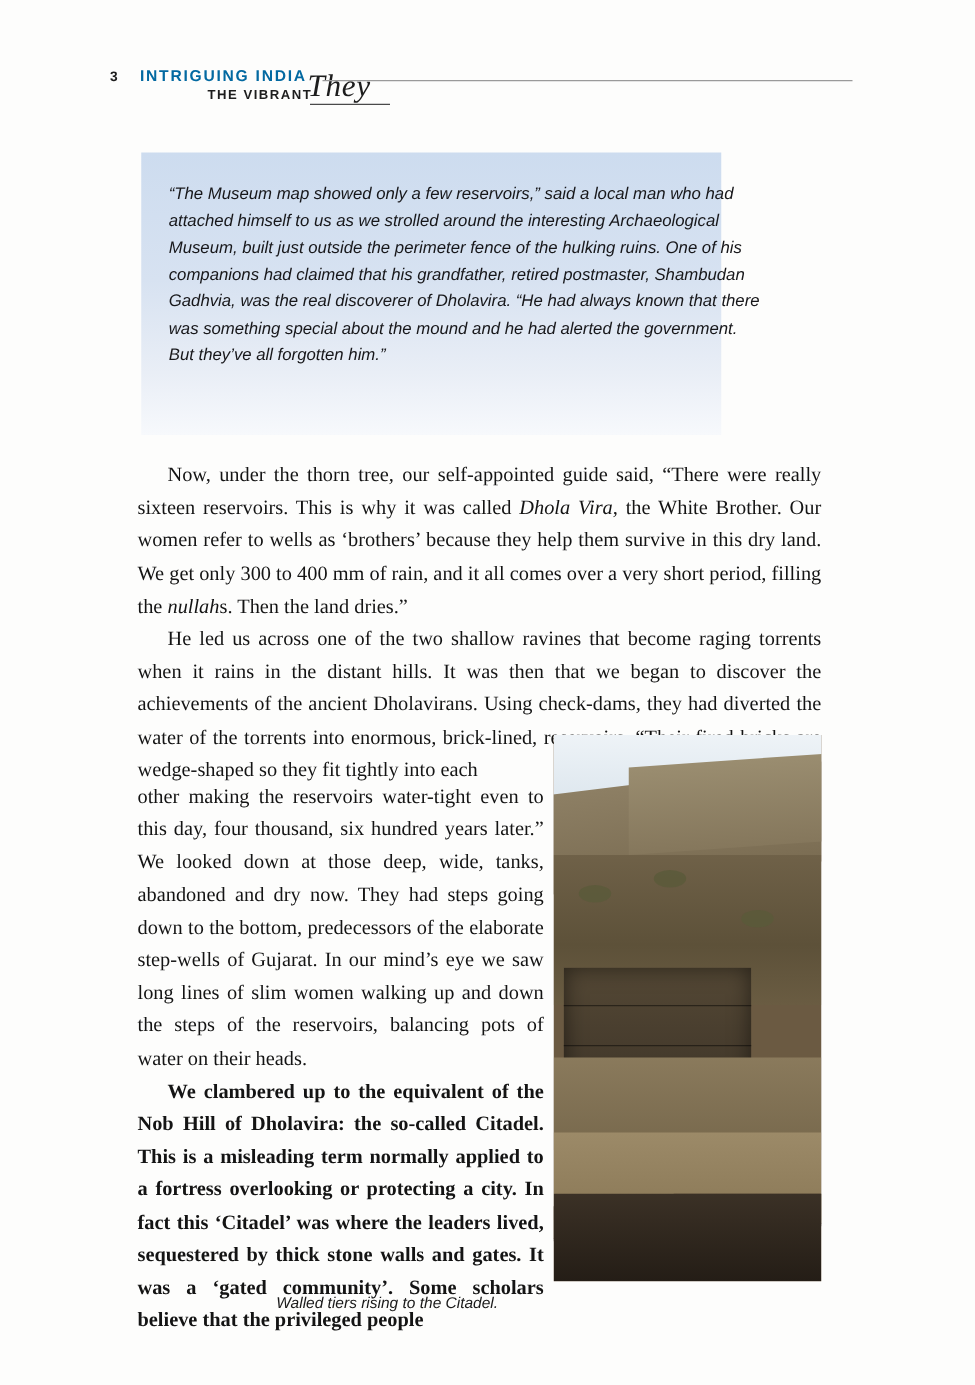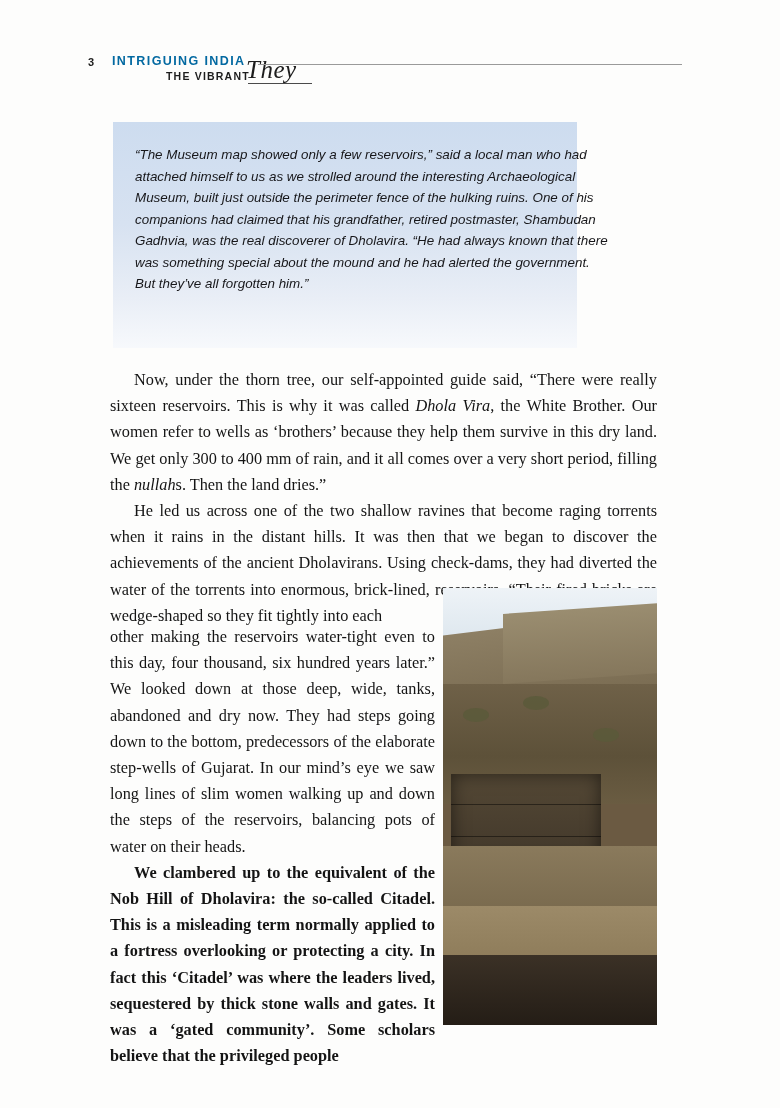--- a/index.html
+++ b/index.html
@@ -289,14 +289,15 @@
     <div class="terrace"></div>
     <div class="ground"></div>
     <div class="shrub" style="left:20px; top:120px;"></div>
     <div class="shrub" style="left:150px; top:140px;"></div>
     <div class="shrub" style="left:80px; top:108px;"></div>
     <div class="fg-step2"></div>
     <div class="fg-step1"></div>
     <div class="foreground"></div>
   </div>
 
+  <div class="caption">Walled tiers rising to the Citadel.</div>
 
 </div>
 
 </body></html>

